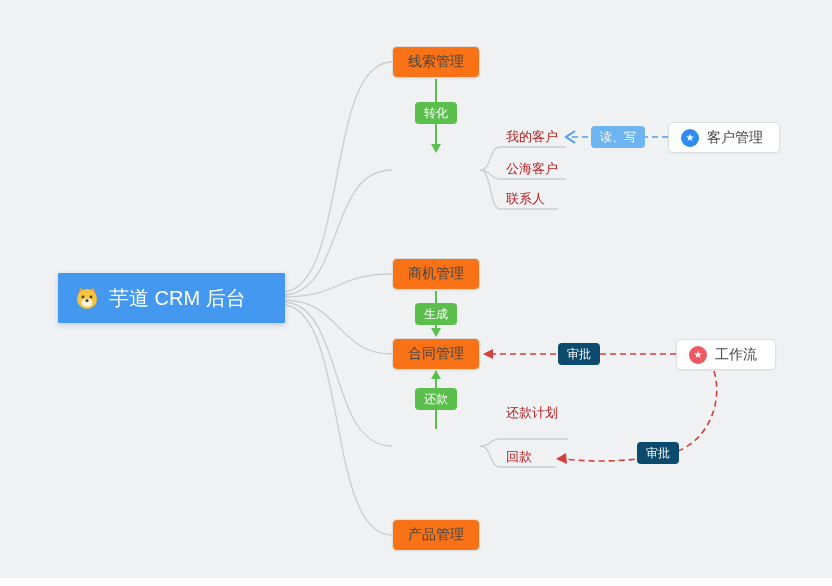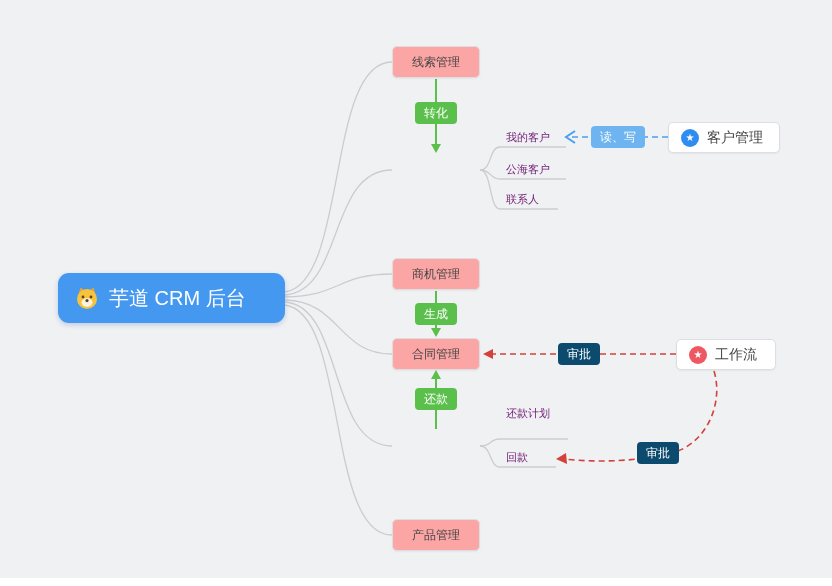--- a/index.html
+++ b/index.html
@@ -1,27 +1,27 @@
 <!DOCTYPE html>
 <html><head>
 <meta charset="utf-8">
 <style>
   * { margin:0; padding:0; box-sizing:border-box; }
   html,body { width:832px; height:586px; }
   body { font-family:"Liberation Sans","DejaVu Sans",sans-serif; }
   .canvas { position:relative; width:832px; height:586px; background:#f0f1f3; overflow:hidden; }
   .edges { position:absolute; left:0; top:0; }
-  .node { position:absolute; width:88px; height:32px; background:#fca5a5; border:1px solid #dcdee1;
+  .node { position:absolute; width:88px; height:32px; background:#f97316; border:1px solid #dcdee1;
           border-radius:5px; display:flex; align-items:center; justify-content:center;
-          font-size:12px; color:#454545; box-shadow:0 1px 2px rgba(0,0,0,.05); cursor:pointer; }
+          font-size:14px; color:#454545; box-shadow:0 1px 2px rgba(0,0,0,.05); cursor:pointer; }
   .root-node { position:absolute; left:58px; top:273px; width:227px; height:50px; background:#4498f0;
-          border-radius:11px; display:flex; align-items:center; padding-left:16px; gap:9px;
+          border-radius:1px; display:flex; align-items:center; padding-left:16px; gap:9px;
           color:#fff; font-size:20px; box-shadow:0 2px 5px rgba(40,100,180,.25); cursor:pointer; }
   .dog { display:flex; align-items:center; }
-  .leaf { position:absolute; font-size:11px; color:#701a75; line-height:16px; cursor:pointer; }
+  .leaf { position:absolute; font-size:13px; color:#b91c1c; line-height:16px; cursor:pointer; }
   .badge { position:absolute; transform:translateX(-50%); height:22px; display:flex; align-items:center;
           padding:0 9px; border-radius:4px; color:#fff; font-size:12px; white-space:nowrap; cursor:pointer;font-family:Liberation Serif, serif; }
   .badge.green { background:#5abf4b; }
   .badge.blue  { background:#6db4f0;text-align:right; }
   .badge.red   { background:#0c4a6e; }
   .side-node { position:absolute; height:31px; background:#fff; border:1px solid #dcdee1; border-radius:5px;
           display:flex; align-items:center; padding:0 12px; gap:8px; font-size:14px; color:#454545;
           box-shadow:0 1px 2px rgba(0,0,0,.05); cursor:pointer; }
   .star-circle { width:18px; height:18px; border-radius:50%; display:flex; align-items:center;
           justify-content:center; color:#fff; font-size:10px; line-height:1; flex:0 0 auto; }

